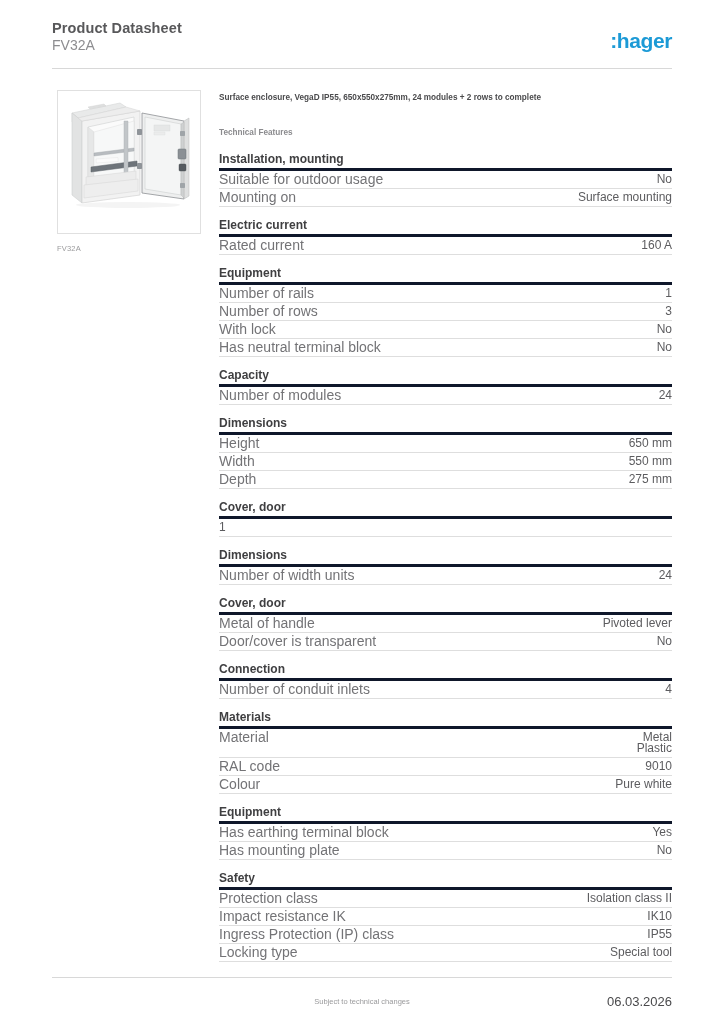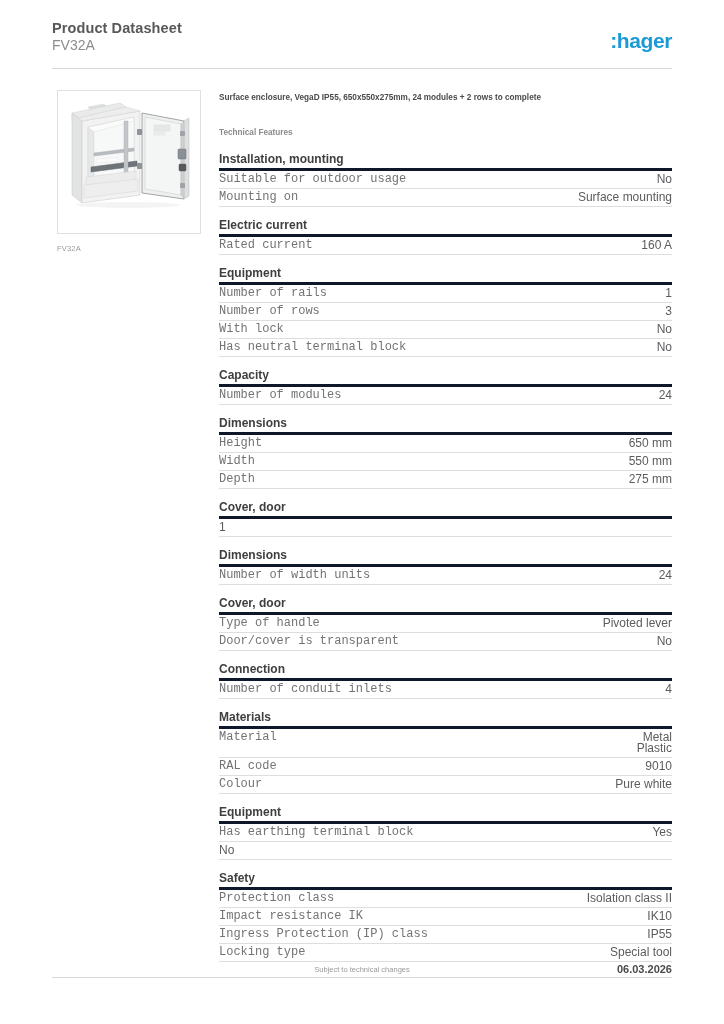--- a/index.html
+++ b/index.html
@@ -138,26 +138,25 @@
   }
   .spec-row {
     display: flex;
     justify-content: space-between;
     align-items: flex-start;
     border-bottom: 1px solid #dedede;
     padding: 3px 0 3px 0;
     min-height: 11px;
   }
   .spec-label {
-    font-size: 12px;
+    font-size: 14px;
     color: #737376;
     line-height: 11px;
     flex: 1 1 auto;
     padding-right: 12px;
-    font-family: Liberation Mono, monospace;
   }
   .spec-value {
     font-size: 12px;
     color: #5c5c5f;
     line-height: 11px;
     text-align: right;
     flex: 0 0 auto;
     white-space: pre-line;
   }
 
@@ -166,39 +165,39 @@
     position: absolute;
     left: 52px;
     top: 977px;
     width: 620px;
     height: 1px;
     background: #d8d8d8;
   }
   .footer {
     position: absolute;
     left: 52px;
-    top: 964px;
+    top: 996px;
     width: 620px;
     height: 12px;
   }
   .footer-center {
     position: absolute;
     left: 0;
     right: 0;
     text-align: center;
     font-size: 7.5px;
     color: #9a9a9c;
     line-height: 11px;
   }
   .footer-right {
     position: absolute;
     right: 0;
     top: 0;
-    font-size: 11px;
-    font-weight: bold;
+    font-size: 13px;
+    font-weight: normal;
     color: #4a4a4c;
     line-height: 11px;
     margin-left: 29px;
   }
 </style>
 </head>
 <body>
 
 <div class="page">
 
@@ -340,21 +339,21 @@
         <div class="group">
           <div class="group-title">Dimensions</div>
           <div class="spec-row">
             <div class="spec-label">Number of width units</div>
             <div class="spec-value">24</div>
           </div>
         </div>
         <div class="group">
           <div class="group-title">Cover, door</div>
           <div class="spec-row">
-            <div class="spec-label">Type of handle</div>
+            <div class="spec-label">Metal of handle</div>
             <div class="spec-value">Pivoted lever</div>
           </div>
           <div class="spec-row">
             <div class="spec-label">Door/cover is transparent</div>
             <div class="spec-value">No</div>
           </div>
         </div>
         <div class="group">
           <div class="group-title">Connection</div>
           <div class="spec-row">
@@ -378,20 +377,21 @@
             <div class="spec-value">Pure white</div>
           </div>
         </div>
         <div class="group">
           <div class="group-title">Equipment</div>
           <div class="spec-row">
             <div class="spec-label">Has earthing terminal block</div>
             <div class="spec-value">Yes</div>
           </div>
           <div class="spec-row">
+            <div class="spec-label">Has mounting plate</div>
             <div class="spec-value">No</div>
           </div>
         </div>
         <div class="group">
           <div class="group-title">Safety</div>
           <div class="spec-row">
             <div class="spec-label">Protection class</div>
             <div class="spec-value">Isolation class II</div>
           </div>
           <div class="spec-row">

